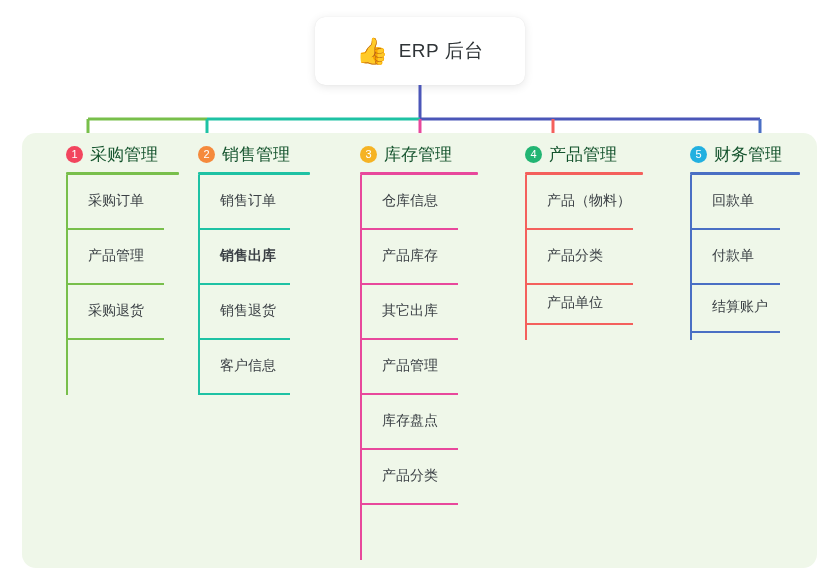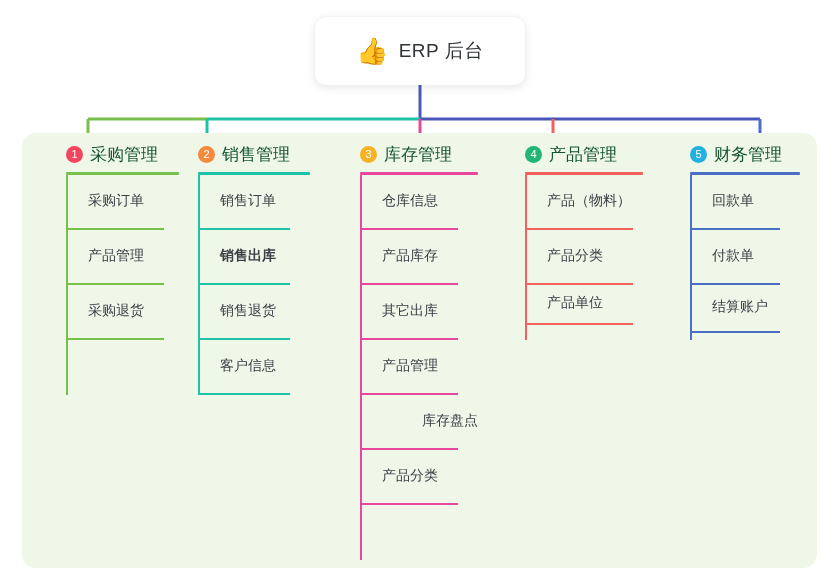--- a/index.html
+++ b/index.html
@@ -227,21 +227,21 @@
           <div class="leaf-underline" style="background: rgb(232, 72, 156); width: 98px;"></div>
         </div>
         <div class="leaf" style="height: 55px;">
           <span class="leaf-text">其它出库</span>
           <div class="leaf-underline" style="background: rgb(232, 72, 156); width: 98px;"></div>
         </div>
         <div class="leaf" style="height: 55px;">
           <span class="leaf-text">产品管理</span>
           <div class="leaf-underline" style="background: rgb(232, 72, 156); width: 98px;"></div>
         </div>
-        <div class="leaf" style="height: 55px; padding-left: 40px;">
+        <div class="leaf" style="height: 55px;">
           <span class="leaf-text">库存盘点</span>
           <div class="leaf-underline" style="background: rgb(232, 72, 156); width: 98px;"></div>
         </div>
         <div class="leaf" style="height: 55px;">
           <span class="leaf-text">产品分类</span>
           <div class="leaf-underline" style="background: rgb(232, 72, 156); width: 98px;"></div>
         </div>
       </div>
     </div>
     <div class="branch" style="position: absolute; left: 503px; top: 0px; width: 165px;">

